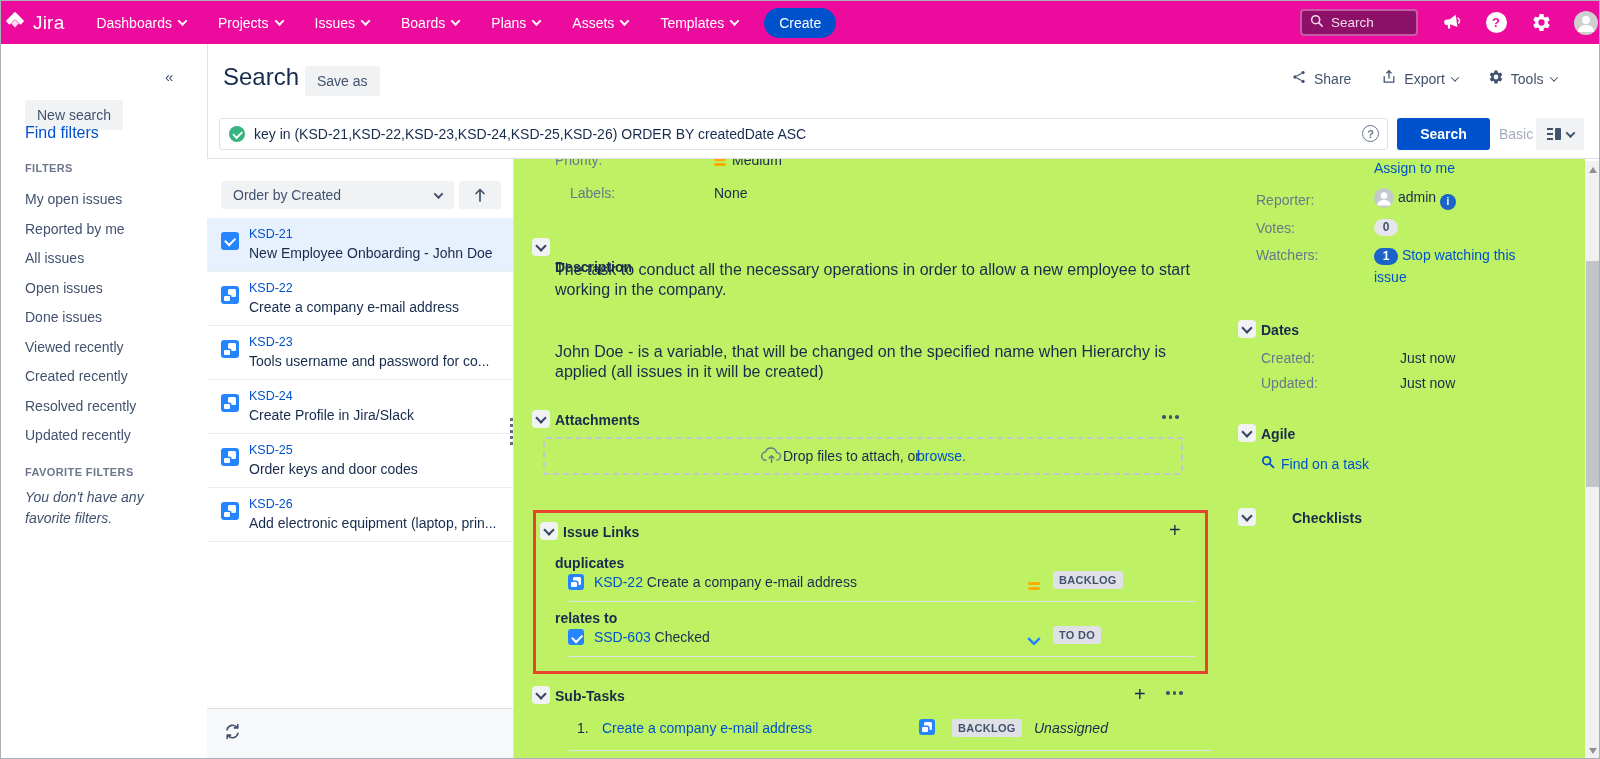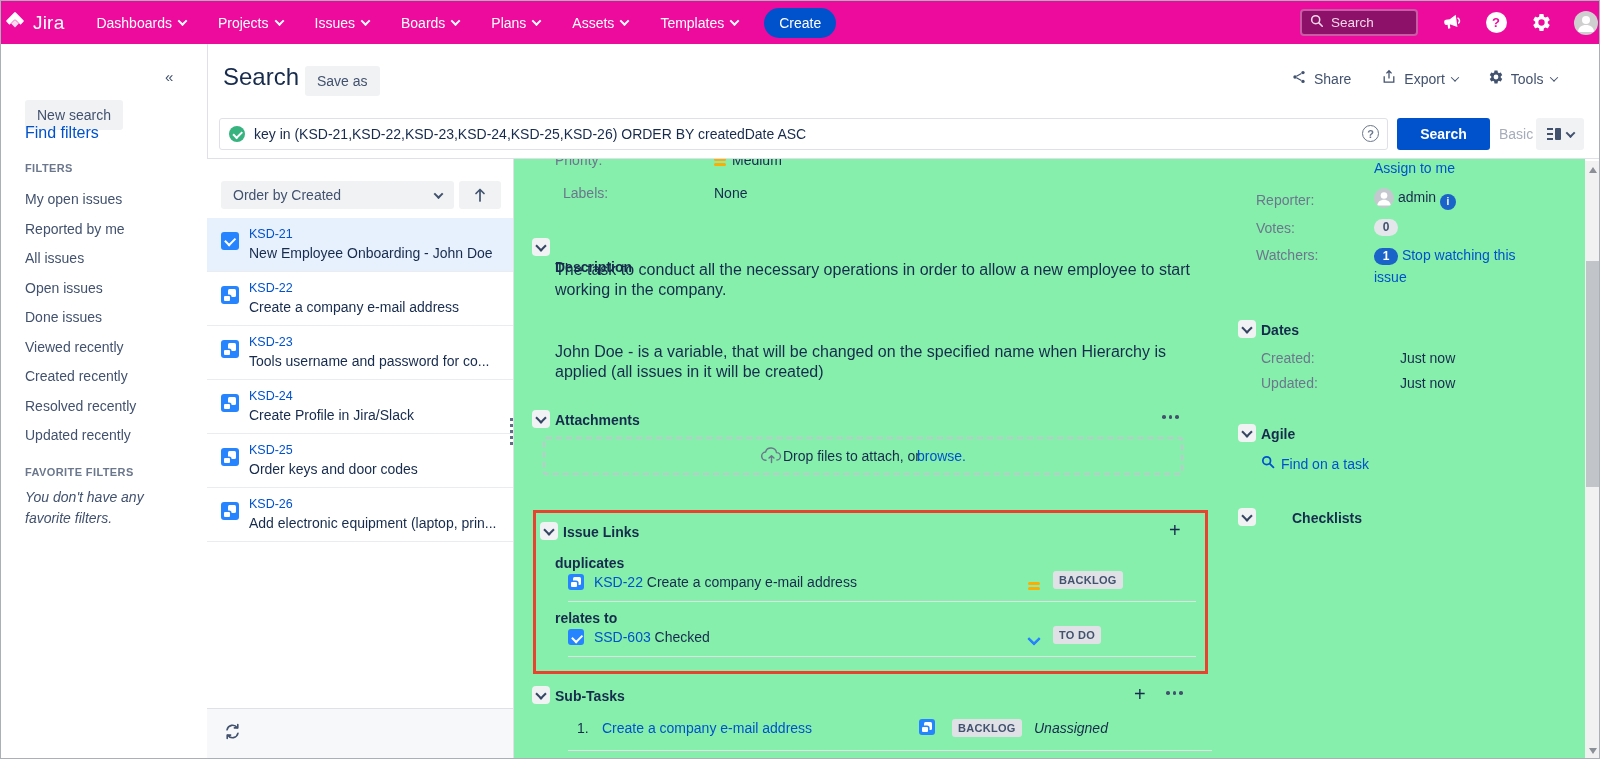--- a/index.html
+++ b/index.html
@@ -61,21 +61,21 @@
   .sub-ic::before { content:""; position:absolute; right:3px; top:3px; width:8px; height:8px; background:#fff; border-radius:1.5px; }
   .sub-ic::after { content:""; position:absolute; left:3px; bottom:3px; width:5.5px; height:5.5px; background:#fff; border-radius:1px; box-shadow:0 0 0 1.6px #2684FF; }
   .issue-key { position:absolute; left:42px; top:9px; font-size:12.5px; color:#0052CC; }
   .issue-sum { position:absolute; left:42px; top:27px; font-size:14px; color:#172B4D; white-space:nowrap; overflow:hidden; width:258px; }
   .list-footer { position:absolute; left:206px; top:707px; width:306px; height:52px; background:#F7F8F9; border-top:1px solid #DFE1E6; }
   .vline { position:absolute; width:1px; background:#DFE1E6; }
   .drag-dots { position:absolute; left:509px; top:417px; display:flex; flex-direction:column; gap:3px; cursor:col-resize; }
   .drag-dots i { width:3px; height:3px; background:#5E6C84; }
 
   
-  .detail { position:absolute; left:513px; top:158px; width:1071px; height:601px; overflow:hidden; background:#86efac; }
+  .detail { position:absolute; left:513px; top:158px; width:1071px; height:601px; overflow:hidden; background:#bef264; }
   .sec-chev { position:absolute; width:18px; height:18px; background:#F1F2F4; border-radius:4px; cursor:pointer; }
   .sec-chev::after { content:""; position:absolute; left:5px; top:4px; width:6px; height:6px; border-right:2px solid #344563; border-bottom:2px solid #344563; transform:rotate(45deg); }
   .sec-title { position:absolute; font-size:14px; font-weight:700; color:#172B4D; }
   .flabel { position:absolute; font-size:14px; color:#6B778C; }
   .fvalue { position:absolute; font-size:14px; color:#172B4D; }
   .para { position:absolute; font-size:16px; color:#172B4D; line-height:20px; width:655px; }
   .plus-ic { position:absolute; font-size:20px; color:#172B4D; cursor:pointer; line-height:16px; }
   .h-dots { position:absolute; display:inline-flex; gap:3px; cursor:pointer; padding:4px 2px; }
   .h-dots i { width:3.5px; height:3.5px; border-radius:50%; background:#42526E; }
   .dropzone { position:absolute; border:2px dashed #C1C7D0; border-radius:3px; display:flex; align-items:center; justify-content:center; gap:0; font-size:14px; color:#172B4D; }
@@ -313,21 +313,21 @@
       <i></i>
       <i></i>
     </div>
 
   <section class="detail">
 
     <span class="flabel" style="left:41px; top:-7px;">Priority:</span>
     <span class="abs" style="left:200px; top:-6px;"><span class="prio-med"><i></i><i></i></span></span>
     <span class="fvalue" style="left:218px; top:-7px;">Medium</span>
 
-    <span class="flabel" style="left:49px; top:26px;text-align:center;">Labels:</span>
+    <span class="flabel" style="left:56px; top:26px;text-align:center;">Labels:</span>
     <span class="fvalue" style="left:200px; top:26px;">None</span>
 
     <span class="sec-chev" style="left:18px; top:79px;"></span>
     <h3 class="sec-title" style="left:41px; top:80px;margin-top:20px;">Description</h3>
     <p class="para" style="left:41px; top:101px;">The task to conduct all the necessary operations in order to allow a new employee to start working in the company.</p>
     <p class="para" style="left:41px; top:183px;">John Doe - is a variable, that will be changed on the specified name when Hierarchy is applied (all issues in it will be created)</p>
 
     <span class="sec-chev" style="left:18px; top:251px;"></span>
     <h3 class="sec-title" style="left:41px; top:253px;">Attachments</h3>
     <span class="h-dots" style="left:646px; top:252px;">

